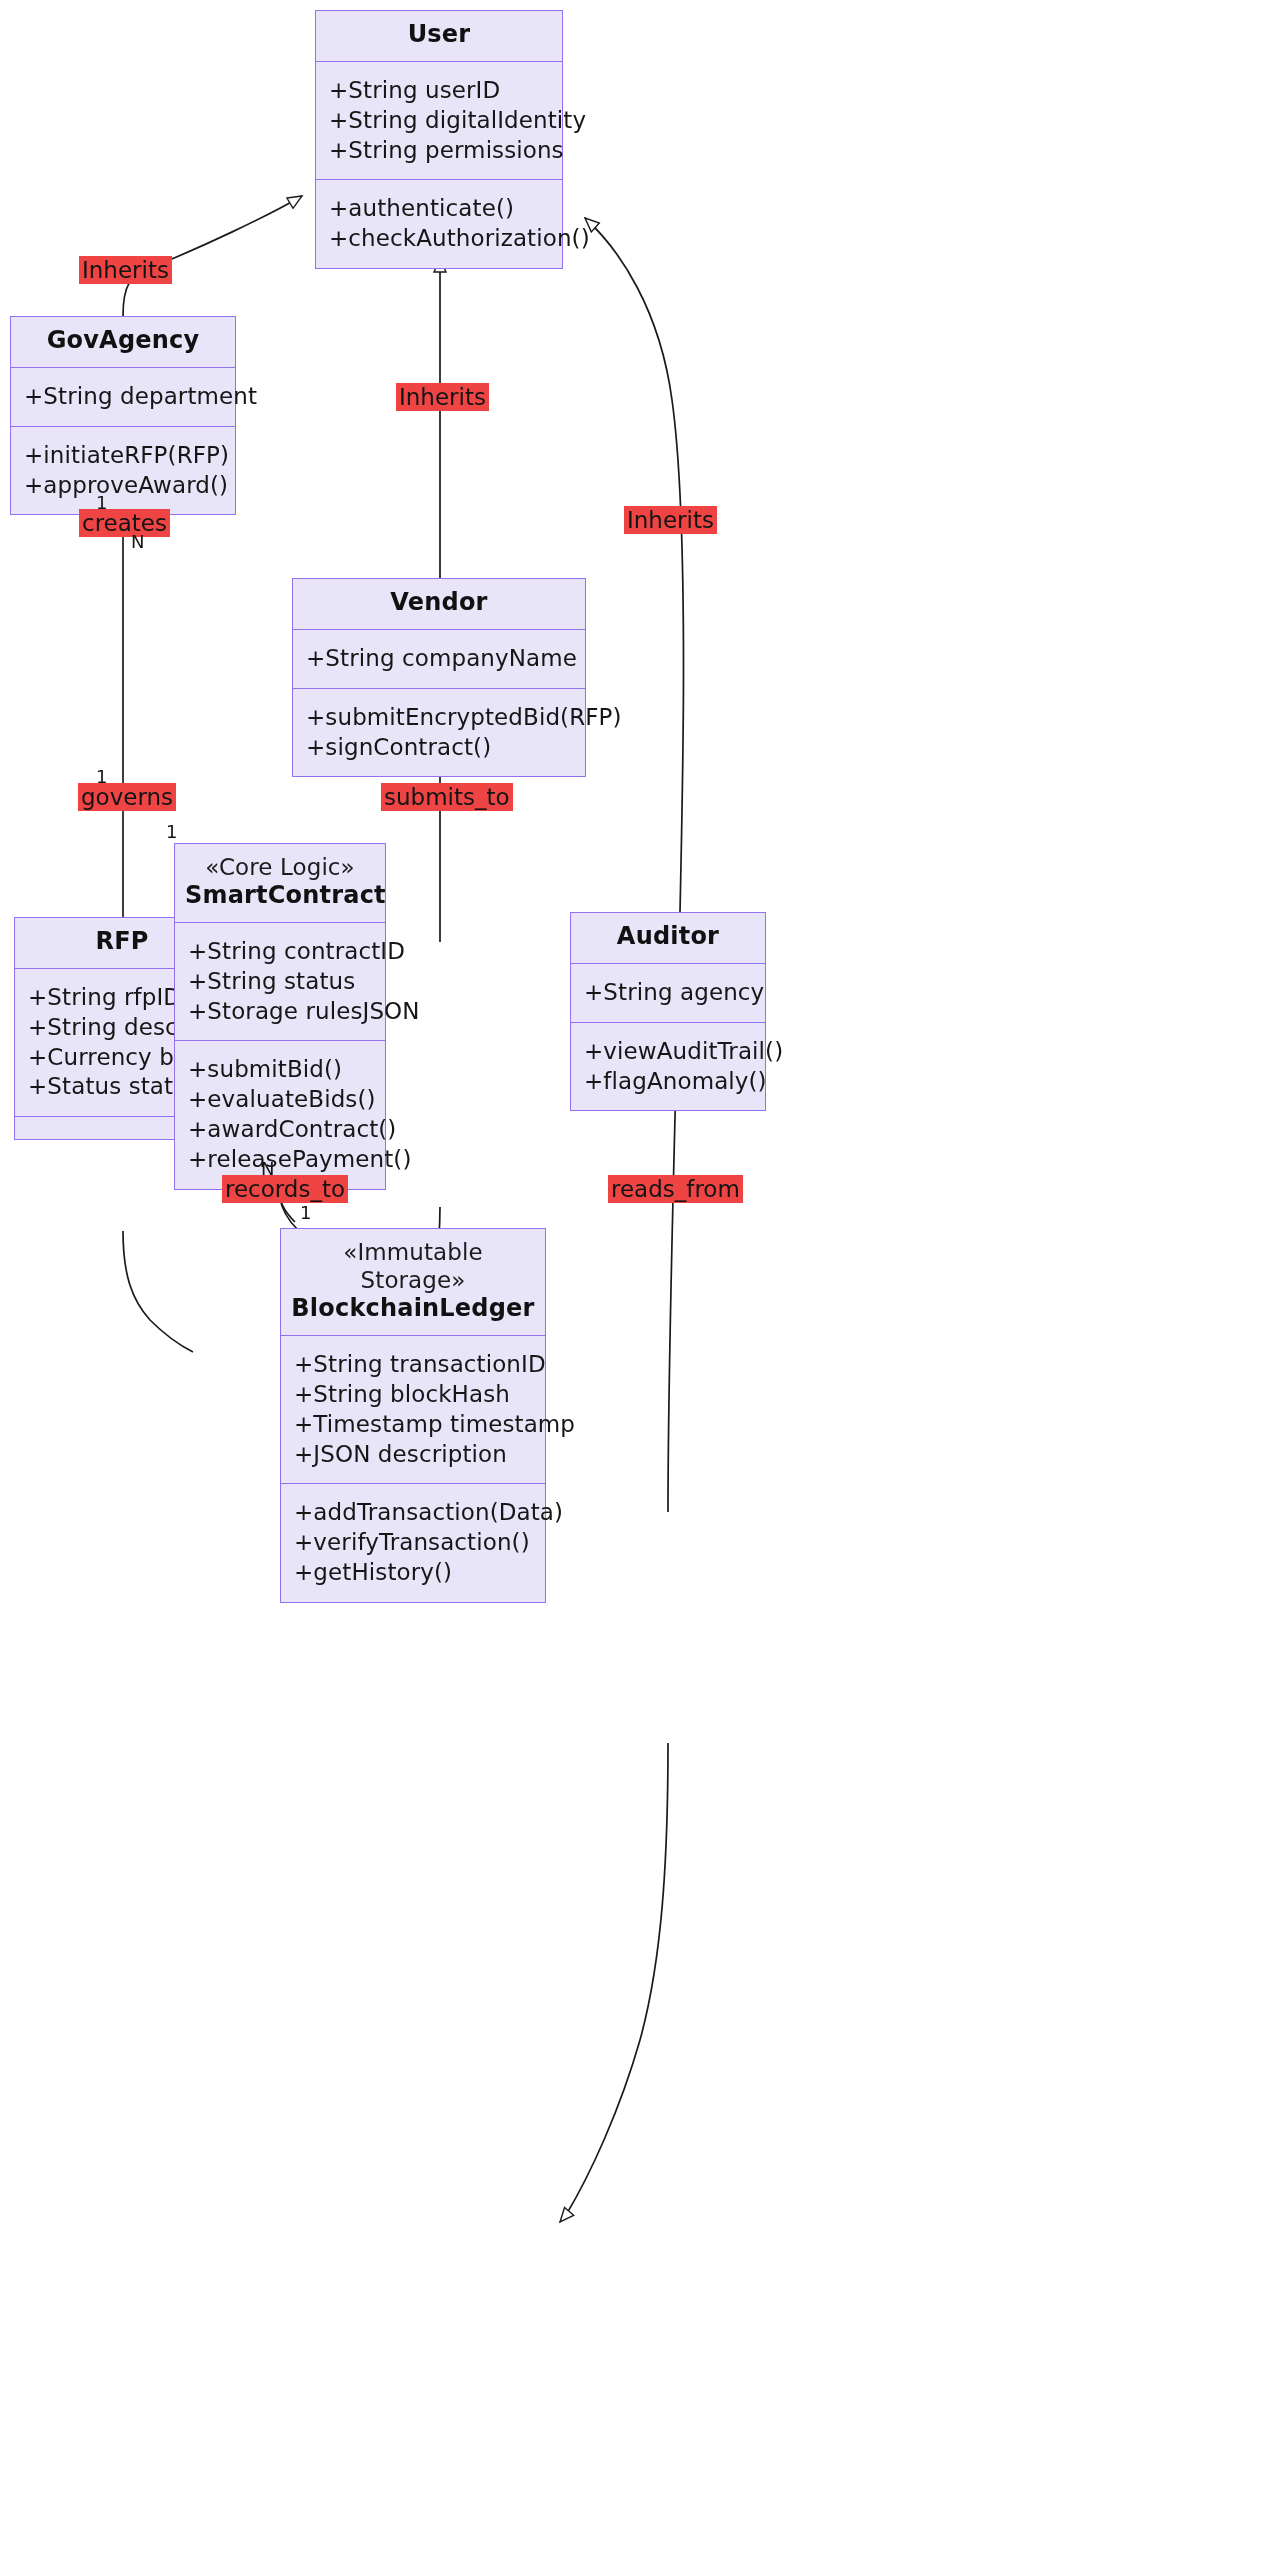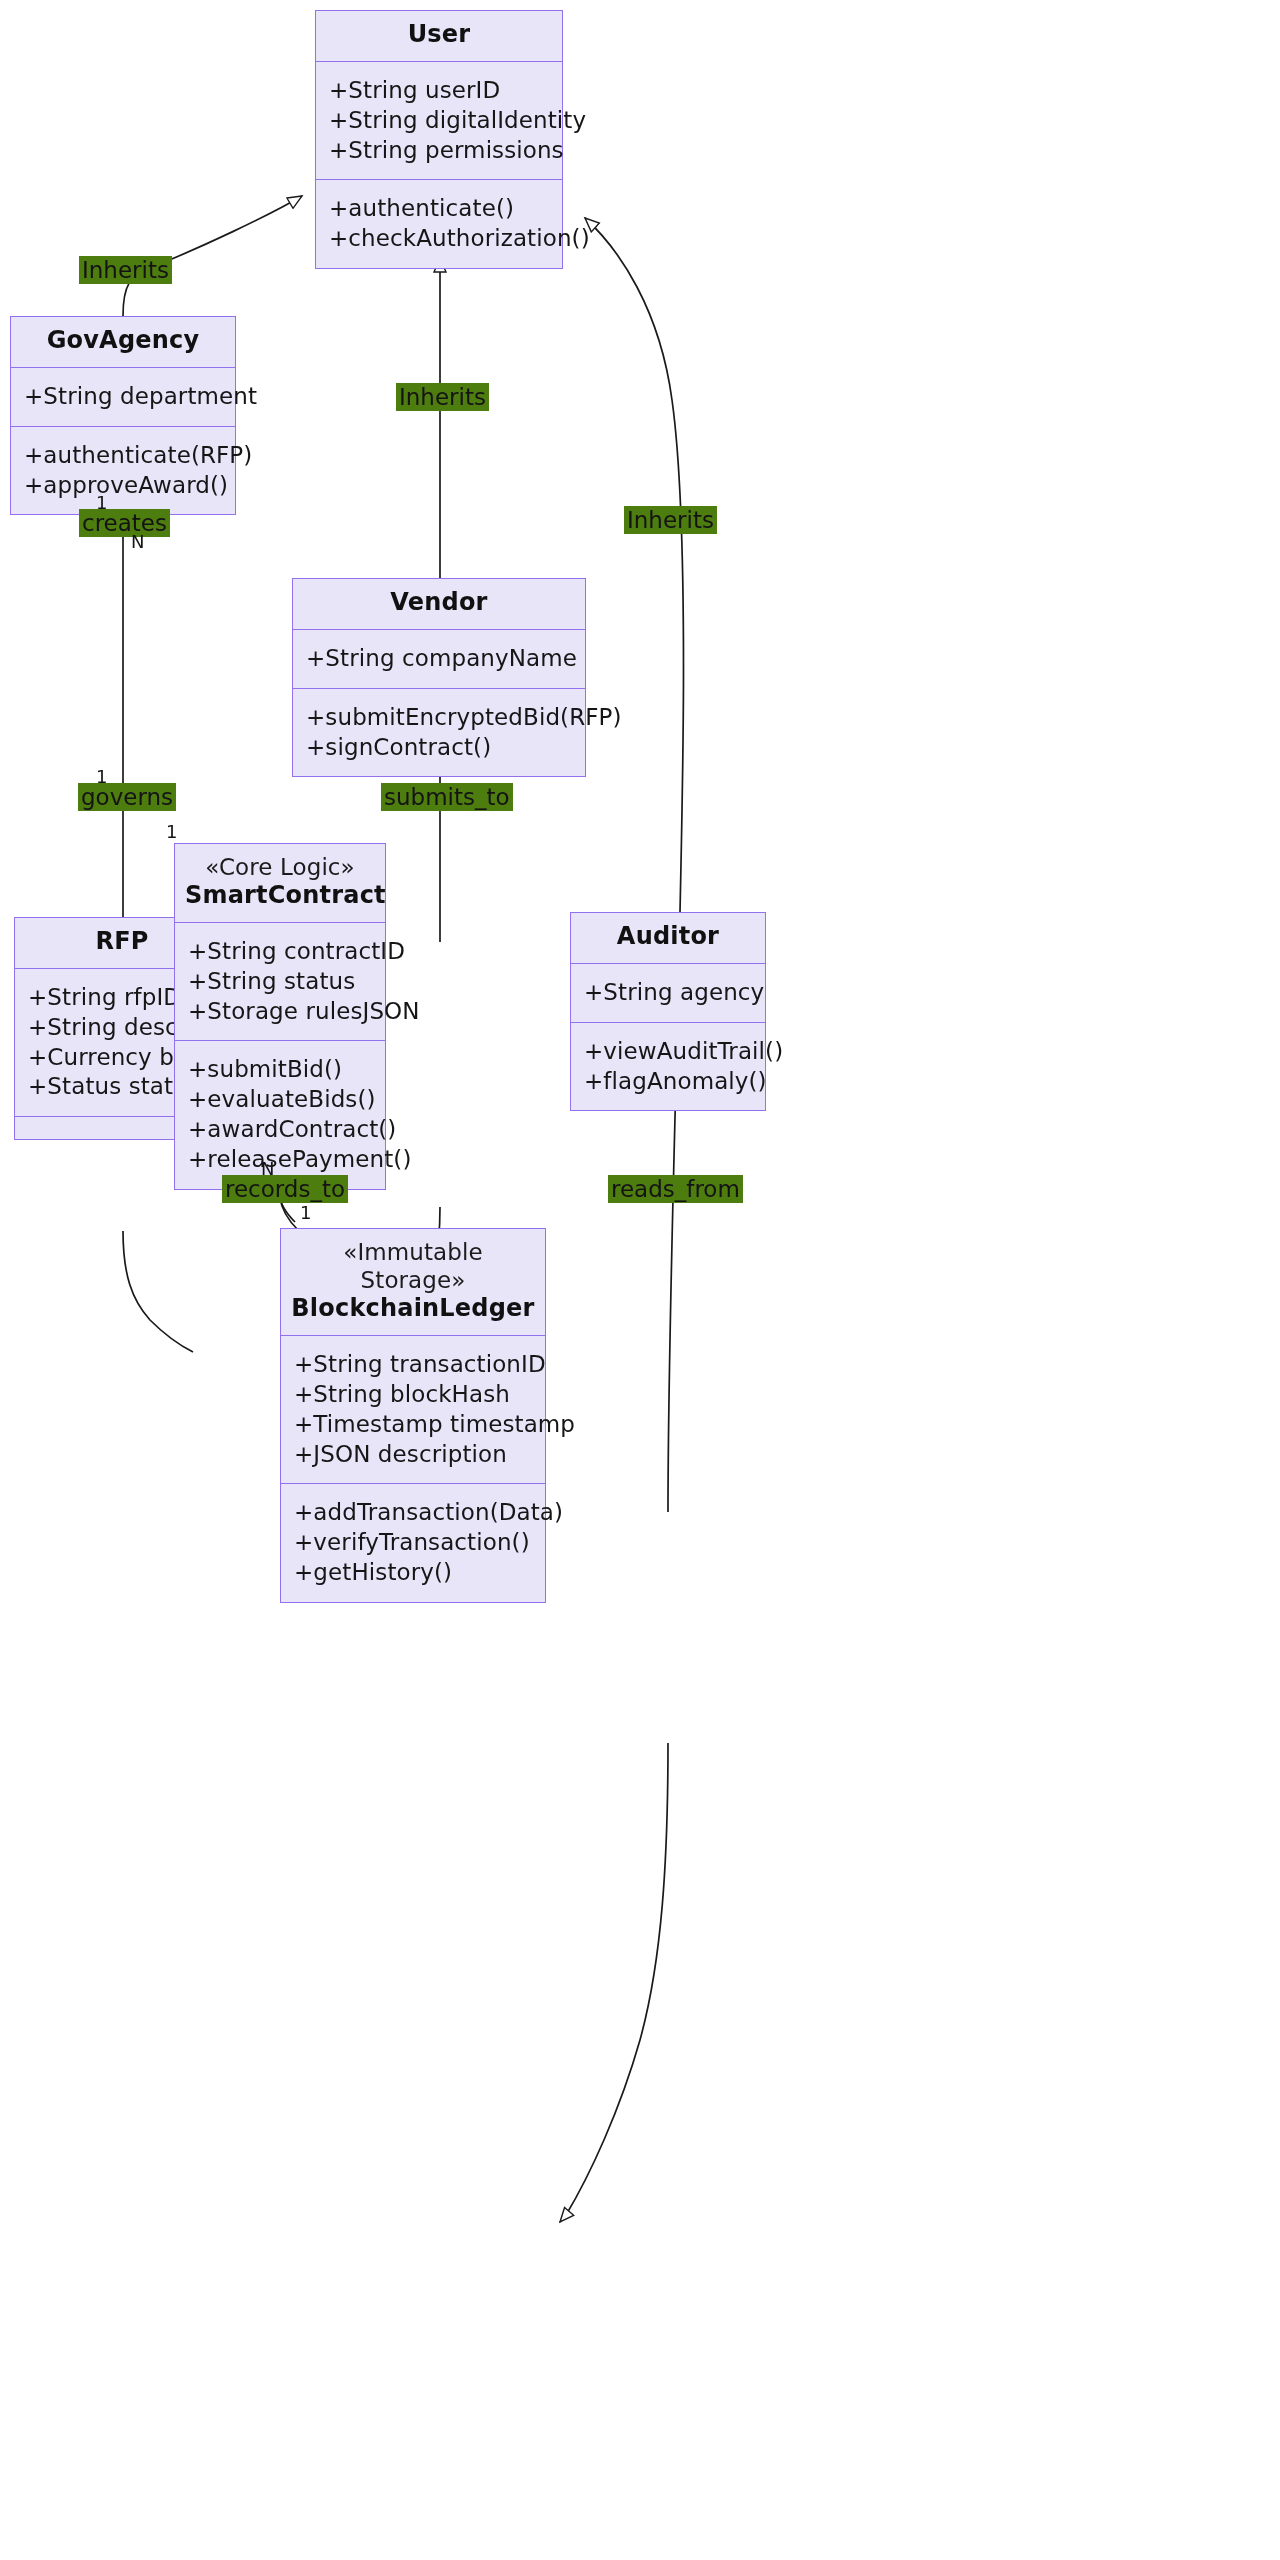--- a/index.html
+++ b/index.html
@@ -62,21 +62,21 @@
   .cls-row{
     font-size:23px;
     color:#161616;
     line-height:1.30;
     white-space:nowrap;
     letter-spacing:0.1px;
   }
   
   .edge-label{
     position:absolute;
-    background:#4d7c0f;
+    background:#ef4444;
     color:#141414;
     font-size:23px;
     line-height:1.15;
     padding:1px 3px;
     white-space:nowrap;
     z-index:8;
   }
   .mult{
     position:absolute;
     background:transparent;
@@ -134,21 +134,21 @@
   </div>
 
   <div class="uml-class" style="left:10px; top:316px; width:226px;">
     <div class="cls-head">
       <span class="cls-name">GovAgency</span>
     </div>
     <div class="cls-sect">
       <div class="cls-row">+String department</div>
     </div>
     <div class="cls-sect last">
-      <div class="cls-row">+authenticate(RFP)</div>
+      <div class="cls-row">+initiateRFP(RFP)</div>
       <div class="cls-row">+approveAward()</div>
     </div>
   </div>
 
   <div class="uml-class" style="left:14px; top:917px; width:216px;">
     <div class="cls-head">
       <span class="cls-name">RFP</span>
     </div>
     <div class="cls-sect">
       <div class="cls-row">+String rfpID</div>

